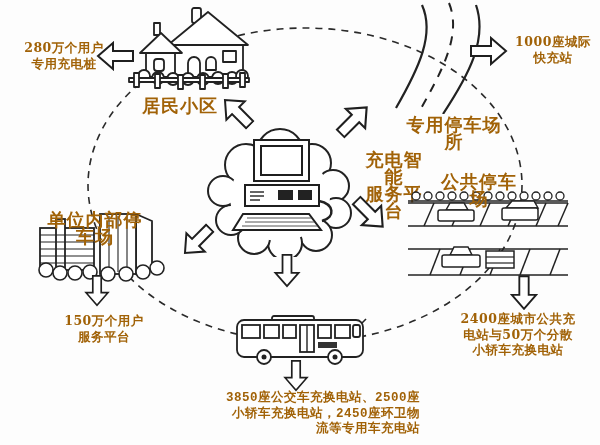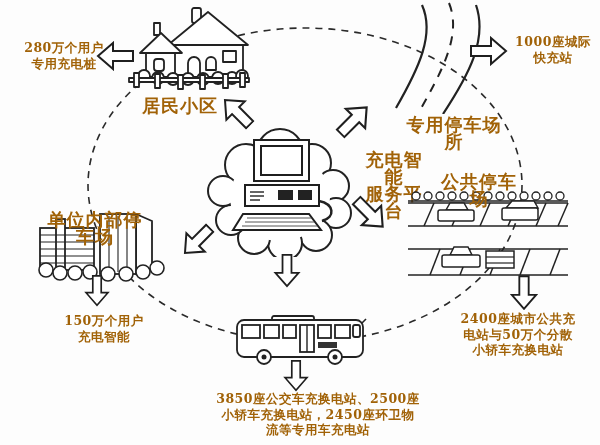--- a/index.html
+++ b/index.html
@@ -9,21 +9,21 @@
     font-family:"DejaVu Serif","Liberation Serif",serif;
   }
   .icon{position:absolute;}
   .arrow{position:absolute;}
   .label{
     position:absolute;white-space:pre-line;text-align:center;
     font-weight:700;color:#a16207;
   }
   .place{font-size:18px;line-height:17px;letter-spacing:1px;}
   .result{font-size:12.5px;line-height:15.5px;letter-spacing:0.5px;}
-  .align-left{text-align:center;}
+  .align-left{text-align:right;font-family:Liberation Mono, monospace;}
 </style>
 </head>
 <body>
 
 <div class="canvas">
 
   <svg class="icon" style="left:0;top:0" width="600" height="445" viewBox="0 0 600 445">
     <ellipse cx="305" cy="185" rx="217" ry="157" fill="none" stroke="#2a2a2a" stroke-width="1.6" stroke-dasharray="7 6"></ellipse>
   </svg>
 
@@ -133,21 +133,21 @@
       <circle cx="39" cy="67" r="7"></circle>
         <circle cx="54" cy="66" r="7"></circle>
       <circle cx="72" cy="68" r="7"></circle>
         <circle cx="90" cy="68" r="7"></circle>
       <circle cx="107" cy="66" r="7"></circle>
         <circle cx="121" cy="62" r="7"></circle>
     </g>
   </svg>
   <div class="label place" style="left:42px;top:211px;width:106px">单位内部停车场</div>
   <div class="label result" style="left:56px;top:313px;width:96px">150万个用户
-充电智能</div>
+服务平台</div>
 
   <svg class="icon" style="left:234px;top:315px" width="134" height="52" viewBox="0 0 134 52">
     <g fill="#fff" stroke="#222" stroke-width="1.8">
       <rect x="38" y="1" width="42" height="5" rx="2"></rect>
       <rect x="3" y="5" width="126" height="37" rx="7"></rect>
       <rect x="8" y="10" width="18" height="13"></rect>
       <rect x="30" y="10" width="15" height="13"></rect>
       <rect x="49" y="10" width="13" height="13"></rect>
       <rect x="66" y="10" width="14" height="27"></rect>
       <rect x="84" y="10" width="13" height="13"></rect>

